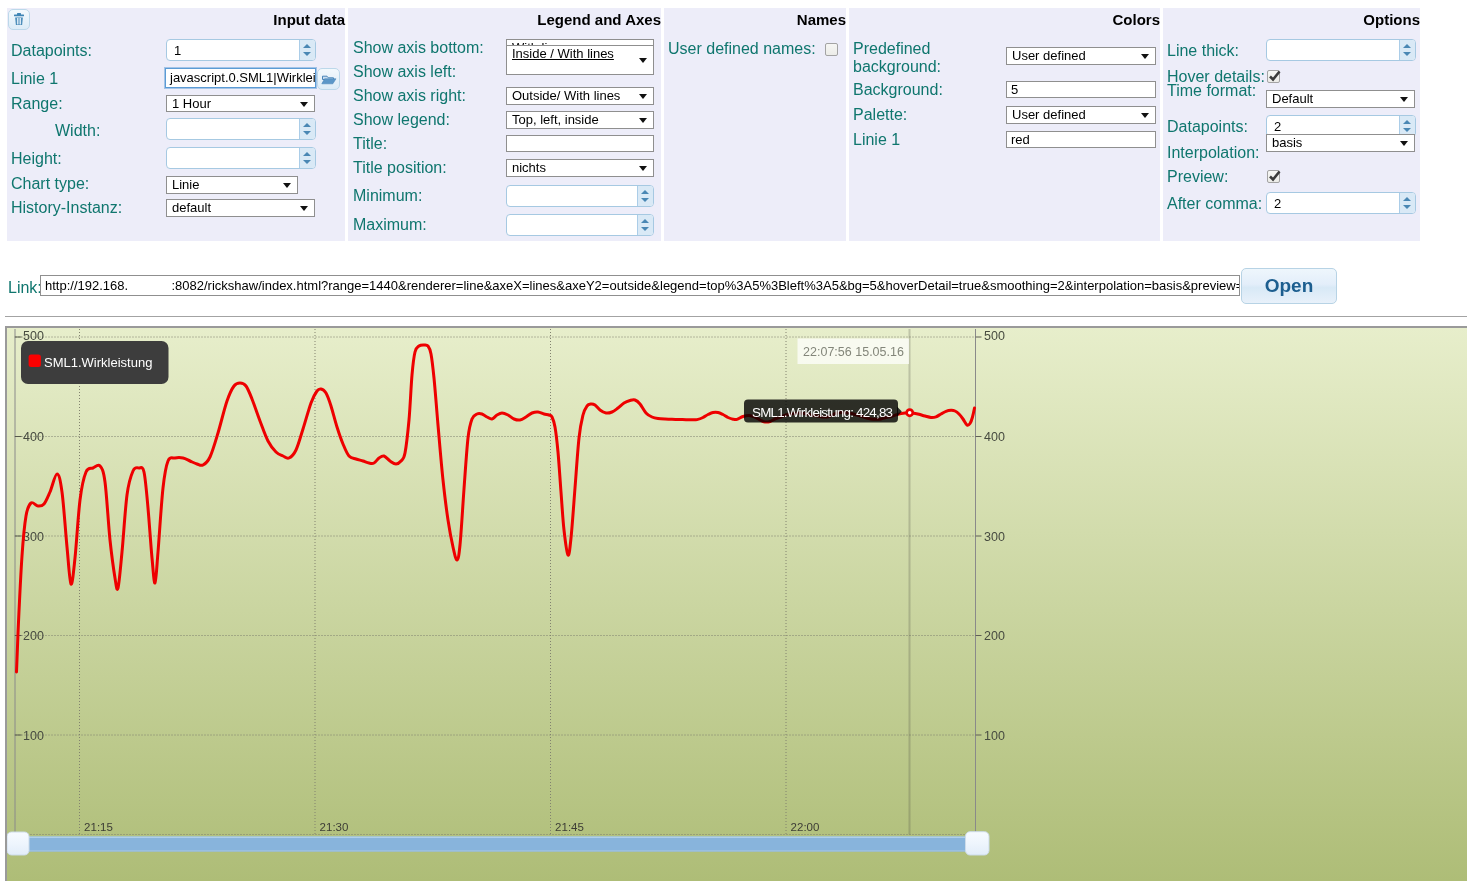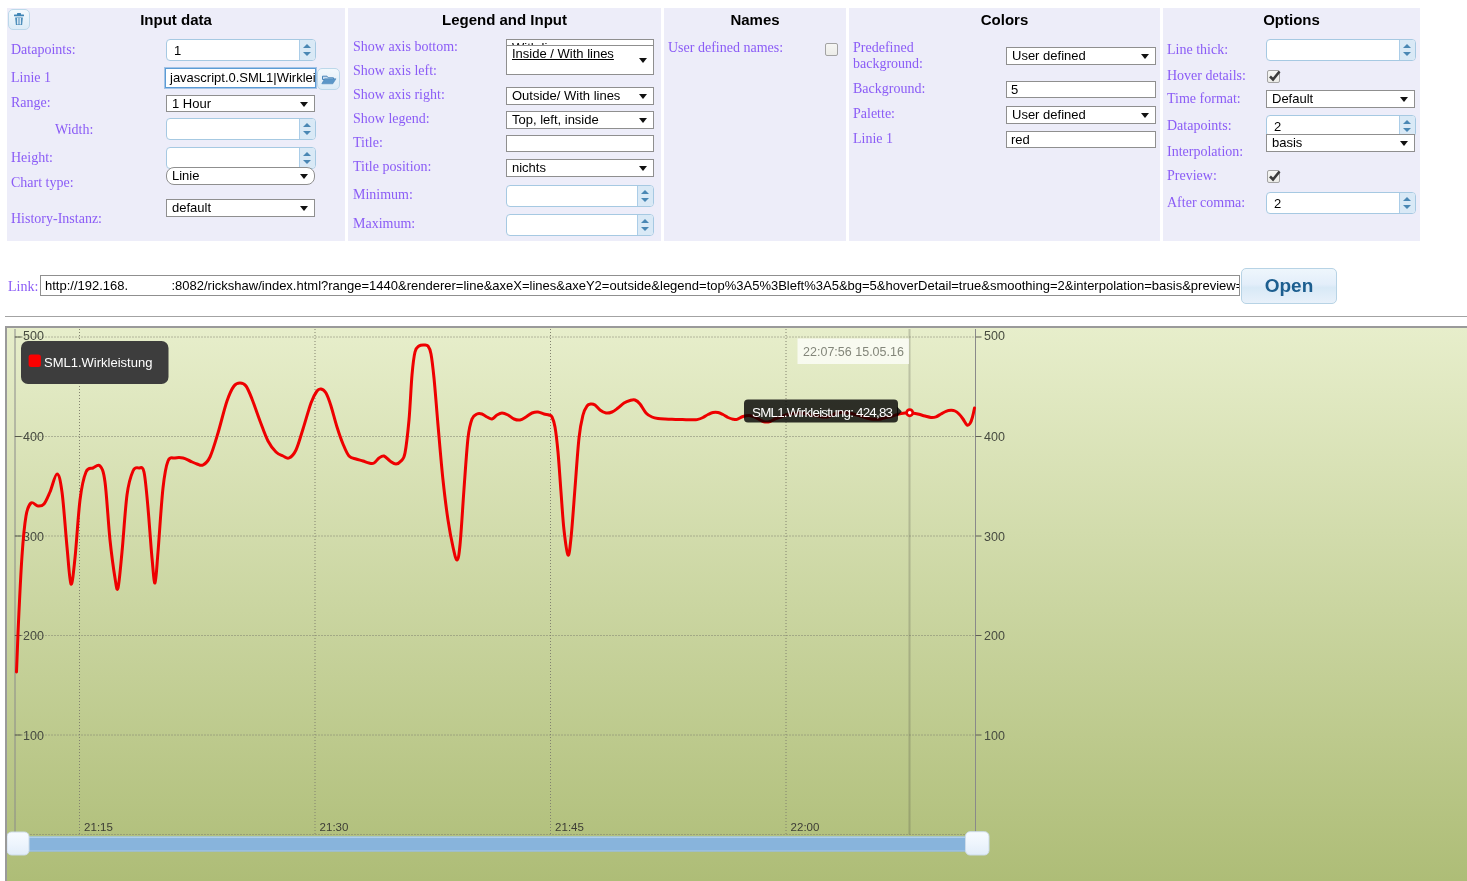--- a/index.html
+++ b/index.html
@@ -1,36 +1,36 @@
 <!DOCTYPE html>
 <html><head><meta charset="utf-8"><title>Rickshaw</title><style>
 *{margin:0;padding:0;box-sizing:border-box;}
 html,body{background:#fff;}
 body{font-family:"Liberation Sans",sans-serif;}
 #page{position:relative;width:1467px;height:881px;overflow:hidden;background:#fff;}
 .panel,.phead{position:absolute;background:#ededf9;}
-.phead{font-weight:bold;font-size:15px;text-align:center;height:39px;line-height:24px;top:8px;}
-.lbl{position:absolute;font-size:14px;color:#8b5cf6;white-space:nowrap;font-family:Liberation Serif, serif;}
+.phead{font-weight:bold;font-size:15px;text-align:right;height:39px;line-height:24px;top:8px;}
+.lbl{position:absolute;font-size:16px;color:#0f766e;white-space:nowrap;}
 .sel{position:absolute;border:1px solid #8f8f8f;background:#fff;font-size:13px;padding-left:5px;color:#000;white-space:nowrap;overflow:hidden;}
 .sel .ar{position:absolute;right:6px;top:50%;margin-top:-2px;width:0;height:0;border-left:4px solid transparent;border-right:4px solid transparent;border-top:5px solid #111;}
 .spin{position:absolute;height:22px;border:1px solid #a6c9e2;border-radius:4px;background:#fff;font-size:13px;}
 .spin .sv{position:absolute;left:7px;top:3px;}
 .spin .sb{position:absolute;right:0;top:0;width:16px;height:20px;background:#d9e9f6;border-left:1px solid #abcde8;border-radius:0 3px 3px 0;}
 .spin .su,.spin .sd{position:absolute;right:4px;width:0;height:0;border-left:4px solid transparent;border-right:4px solid transparent;}
 .spin .su{top:4px;border-bottom:4.5px solid #4a87b4;}
 .spin .sd{bottom:4px;border-top:4.5px solid #4a87b4;}
 .txt{position:absolute;border:1px solid #8f8f8f;background:#fff;font-size:13px;padding-left:4px;color:#000;white-space:nowrap;overflow:hidden;}
 .cb{position:absolute;width:13px;height:13px;border:1px solid #a3a3a3;border-radius:2px;background:linear-gradient(#f6f6f4,#ecece8);}
 .ibtn{position:absolute;border:1px solid #bcd8ea;border-radius:5px;background:linear-gradient(#f3f9fd,#dcecf7);}
 </style></head><body>
 <div id="page">
 
 <div class="phead" style="left:7px;width:338px;">Input data</div>
 <div class="panel" style="left:7px;top:34px;width:338px;height:207px;"></div>
-<div class="phead" style="left:348px;width:313px;">Legend and Input</div>
+<div class="phead" style="left:348px;width:313px;">Legend and Axes</div>
 <div class="panel" style="left:348px;top:34px;width:313px;height:207px;"></div>
 <div class="phead" style="left:664px;width:182px;">Names</div>
 <div class="panel" style="left:664px;top:34px;width:182px;height:207px;"></div>
 <div class="phead" style="left:849px;width:311px;">Colors</div>
 <div class="panel" style="left:849px;top:34px;width:311px;height:207px;"></div>
 <div class="phead" style="left:1163px;width:257px;">Options</div>
 <div class="panel" style="left:1163px;top:34px;width:257px;height:207px;"></div>
 <div class="ibtn" style="left:8px;top:9px;width:22px;height:21px;">
 <svg width="20" height="19" style="position:absolute;left:0;top:0;">
         <g fill="#3f85b5">
@@ -70,22 +70,22 @@
       <span class="sd"></span>
     </div>
 <div class="lbl" style="left:11px;top:150px;">Height:</div>
 <div class="spin" style="left:166px;top:147px;width:150px;">
       <span class="sv"></span>
       <span class="sb"></span>
       <span class="su"></span>
       <span class="sd"></span>
     </div>
 <div class="lbl" style="left:11px;top:175px;">Chart type:</div>
-<div class="sel" style="left:166px;top:167px;width:149px;height:18px;line-height:16px;border-radius:8px;">Linie<span class="ar"></span></div>
-<div class="lbl" style="left:11px;top:199px;margin-top:12px;">History-Instanz:</div>
+<div class="sel" style="left:166px;top:176px;width:132px;height:18px;line-height:16px;">Linie<span class="ar"></span></div>
+<div class="lbl" style="left:11px;top:199px;">History-Instanz:</div>
 <div class="sel" style="left:166px;top:199px;width:149px;height:18px;line-height:16px;">default<span class="ar"></span></div>
 <div class="lbl" style="left:353px;top:39px;">Show axis bottom:</div>
 <div class="sel" style="left:506px;top:39px;width:148px;height:18px;line-height:16px;">With lines<span class="ar"></span></div>
 <div class="lbl" style="left:353px;top:63px;">Show axis left:</div>
 <div class="sel" style="left:506px;top:45px;width:148px;height:30px;line-height:16px;text-decoration:underline;">Inside / With lines<span class="ar"></span></div>
 <div class="lbl" style="left:353px;top:87px;">Show axis right:</div>
 <div class="sel" style="left:506px;top:87px;width:148px;height:18px;line-height:16px;">Outside/ With lines<span class="ar"></span></div>
 <div class="lbl" style="left:353px;top:111px;">Show legend:</div>
 <div class="sel" style="left:506px;top:111px;width:148px;height:18px;line-height:16px;">Top, left, inside<span class="ar"></span></div>
 <div class="lbl" style="left:353px;top:135px;">Title:</div>
@@ -122,21 +122,21 @@
       <span class="sb"></span>
       <span class="su"></span>
       <span class="sd"></span>
     </div>
 <div class="lbl" style="left:1167px;top:68px;">Hover details:</div>
 <div class="cb" style="left:1267px;top:70px;">
       <svg width="15" height="15" style="position:absolute;left:-1px;top:-2px;">
         <path d="M3,7.5 L6,10.5 L12.5,2.5" fill="none" stroke="#3b3b3b" stroke-width="2.6"></path>
       </svg>
     </div>
-<div class="lbl" style="left:1167px;top:91px;">Time format:</div>
+<div class="lbl" style="left:1167px;top:82px;">Time format:</div>
 <div class="sel" style="left:1266px;top:90px;width:149px;height:18px;line-height:16px;">Default<span class="ar"></span></div>
 <div class="lbl" style="left:1167px;top:118px;">Datapoints:</div>
 <div class="spin" style="left:1266px;top:115px;width:150px;">
       <span class="sv">2</span>
       <span class="sb"></span>
       <span class="su"></span>
       <span class="sd"></span>
     </div>
 <div class="lbl" style="left:1167px;top:144px;">Interpolation:</div>
 <div class="sel" style="left:1266px;top:134px;width:149px;height:18px;line-height:16px;">basis<span class="ar"></span></div>

